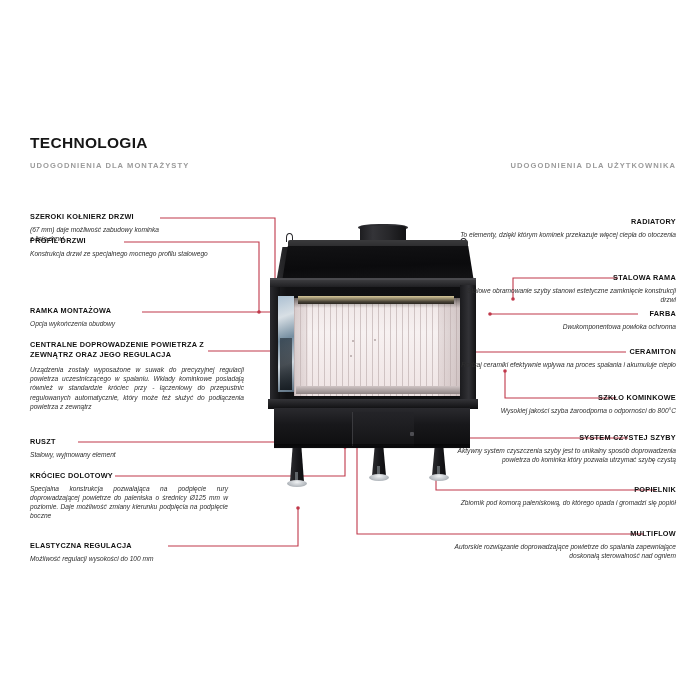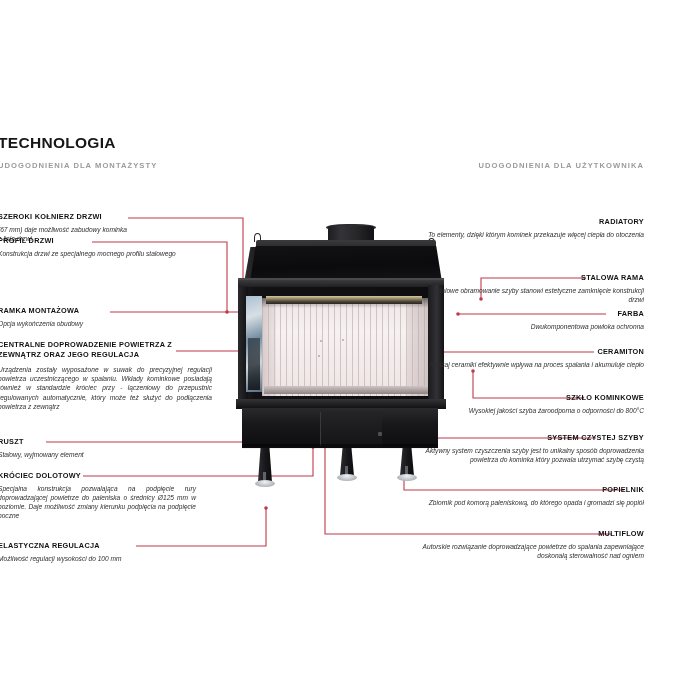--- a/index.html
+++ b/index.html
@@ -5,21 +5,21 @@
   * { margin:0; padding:0; box-sizing:border-box; }
   html,body { width:700px; height:700px; }
   body {
     background:#ffffff;
     font-family:"Liberation Sans", sans-serif;
     color:#1a1a1a;
     position:relative;
     overflow:hidden;
   }
 
-  #stage { position:absolute; inset:0; width:642px; height:700px; }
+  #stage { position:absolute; inset:0; width:642px; height:700px;margin-left:32px; }
 
   
   .page-title {
     position:absolute; left:-2px; top:134px;
     font-size:15.5px; font-weight:bold; letter-spacing:.3px; color:#161616;
   }
   .sub-left {
     position:absolute; left:-2px; top:161px;
     font-size:7.6px; font-weight:bold; letter-spacing:1.05px; color:#9b9b9b;
   }

